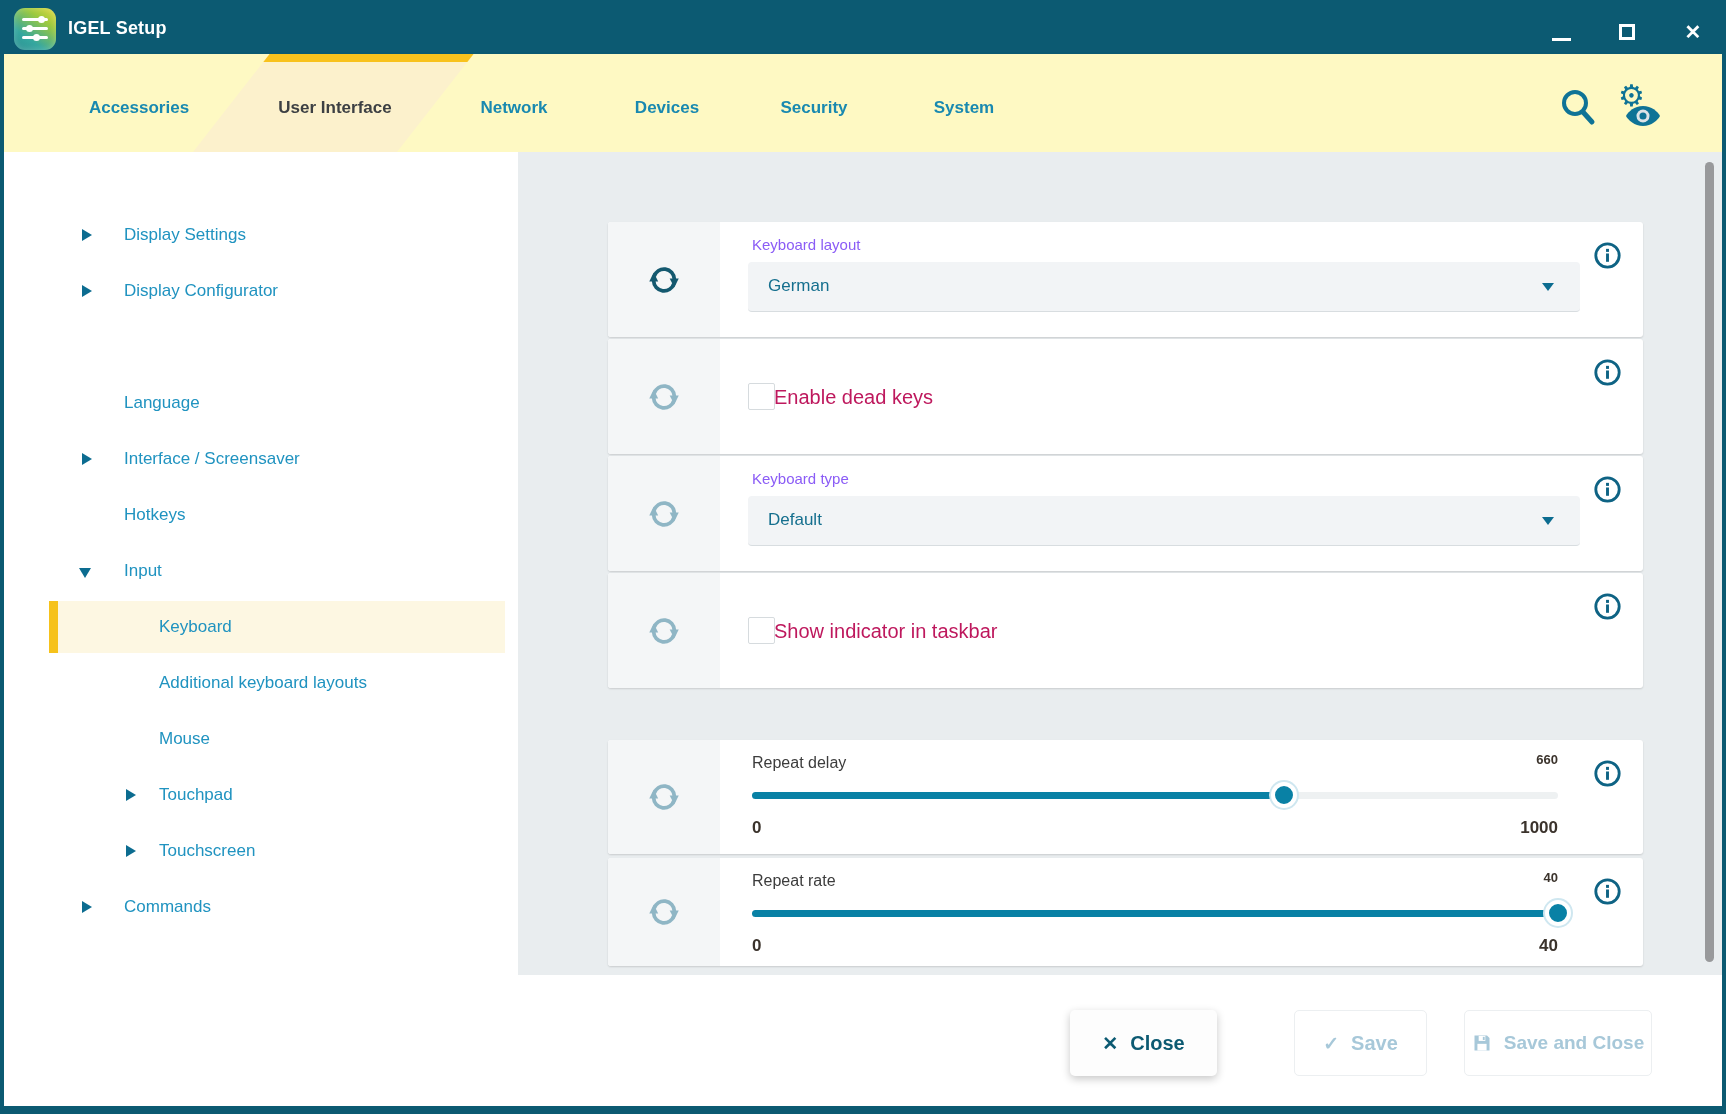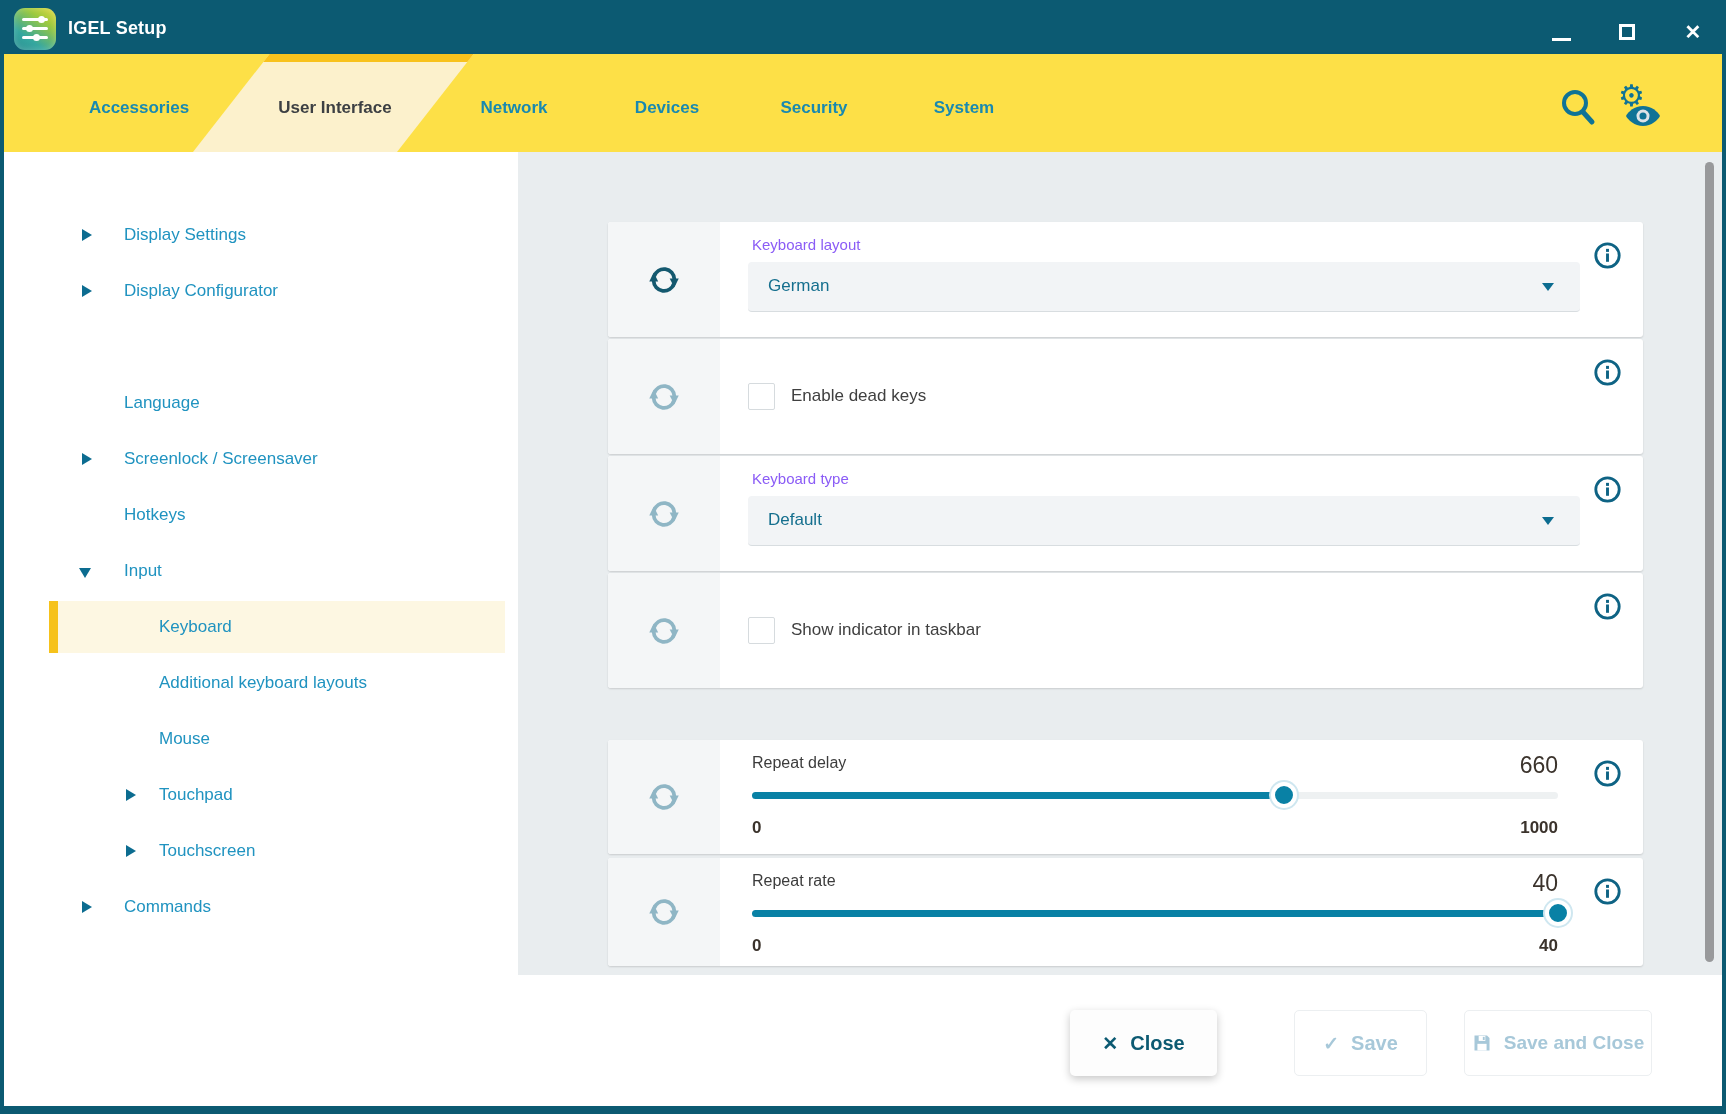--- a/index.html
+++ b/index.html
@@ -20,21 +20,21 @@
   .app-logo .sl{ position:absolute; left:8px; width:26px; height:3px; border-radius:2px; background:#fff; }
   .app-logo .kn{ position:absolute; width:7px; height:7px; border-radius:50%; background:#fff; }
   .app-title{ position:absolute; left:64px; top:14px; color:#fff; font-size:18px; font-weight:700; letter-spacing:.2px; }
   .win-btn{ position:absolute; top:14px; width:38px; height:28px; display:flex; align-items:center; justify-content:center; color:#fff; }
   .wb-min{ left:1538px; } .wb-max{ left:1604px; } .wb-close{ left:1670px; }
   .wb-min .bar{ width:19px; height:3px; background:#fff; margin-top:14px; }
   .wb-max .box{ width:16px; height:16px; border:3px solid #fff; }
   .wb-close .x{ font-size:20px; font-weight:700; line-height:1; }
 
   
-  .tabbar{ position:absolute; left:0; top:50px; right:0; height:98px; background:#fde047;
+  .tabbar{ position:absolute; left:0; top:50px; right:0; height:98px; background:#fef9c3;
     box-shadow:0 3px 5px rgba(0,0,0,.10); overflow:hidden;text-decoration:underline; }
   .tab-active-shape{ position:absolute; left:189px; top:0; width:204px; height:98px;
     background:#fcf1cc; border-top:8px solid #f8c21d;
     transform:skewX(-38deg); transform-origin:bottom left; }
   .tab{ position:absolute; top:44px; transform:translateX(-50%); font-size:17px; font-weight:600;
     color:#1989b0; white-space:nowrap; cursor:default; }
   .tab.active{ color:#3d4043; }
   .icon-search{ position:absolute; left:1552px; top:32px; width:44px; height:44px; }
   .icon-setup-eye{ position:absolute; left:1608px; top:26px; width:56px; height:52px; color:#0f7396; }
   .icon-setup-eye .gear{ position:absolute; left:6px; top:-2px; font-size:30px; color:#0f7396; }
@@ -70,24 +70,24 @@
   .info{ position:absolute; right:22px; top:20px; width:27px; height:27px; color:#0e6384; cursor:pointer; }
 
   .dropdown{ position:absolute; left:140px; top:40px; width:832px; height:50px; background:#f2f4f6;
     border-radius:4px; border-bottom:1px solid #d8dde0; cursor:pointer; }
   .dropdown .val{ position:absolute; left:20px; top:14px; font-size:17px; color:#156f8e; }
   .dropdown .caret{ position:absolute; right:26px; top:21px; width:0; height:0;
     border-top:8px solid #0c6c90; border-left:6px solid transparent; border-right:6px solid transparent; }
 
   .checkbox{ position:absolute; left:140px; top:44px; width:27px; height:27px; background:#fff;
     border:1px solid #d6dbde; border-radius:2px; cursor:pointer; }
-  .cb-label{ position:absolute; left:183px; top:47px; font-size:17px; color:#404040; }
+  .cb-label{ position:absolute; left:166px; top:47px; font-size:20px; color:#be185d; }
 
   .slider-label{ position:absolute; left:144px; top:14px; font-size:16px; color:#3c3c3c; }
-  .slider-value{ position:absolute; right:85px; top:12px; font-size:23px; font-weight:400; color:#3b332c; }
+  .slider-value{ position:absolute; right:85px; top:12px; font-size:13px; font-weight:700; color:#3b332c; }
   .slider-track{ position:absolute; left:144px; top:52px; width:806px; height:7px; border-radius:4px;
     background:#eef1f2; cursor:pointer; }
   .slider-fill{ position:absolute; left:0; top:0; height:7px; border-radius:4px; background:#0981a5; }
   .slider-thumb{ position:absolute; right:-13px; top:-10px; width:26px; height:26px; border-radius:50%;
     background:#0981a5; border:4px solid #fff; box-shadow:0 0 0 2px #cfe7f0; cursor:pointer; }
   .slider-min{ position:absolute; left:144px; top:78px; font-size:17px; font-weight:600; color:#3b332c; }
   .slider-max{ position:absolute; right:85px; top:78px; font-size:17px; font-weight:600; color:#3b332c; }
 
   
   .btn{ position:absolute; top:1006px; height:66px; border-radius:5px; display:flex;
@@ -159,21 +159,21 @@
         </div>
       <div class="nav-row" style="top:111px">
         <div class="arrow-r"></div>
         <span class="lbl">Display Configurator</span>
         </div>
       <div class="nav-row" style="top:223px">
         <span class="lbl">Language</span>
         </div>
       <div class="nav-row" style="top:279px">
         <div class="arrow-r"></div>
-        <span class="lbl">Screenlock / Screensaver</span>
+        <span class="lbl">Interface / Screensaver</span>
         </div>
       <div class="nav-row" style="top:335px">
         <span class="lbl">Hotkeys</span>
         </div>
       <div class="nav-row" style="top:391px">
         <div class="arrow-d"></div>
         <span class="lbl">Input</span>
         </div>
       <div class="nav-row lvl2" style="top:447px">
         <div class="sel-bg"></div>

